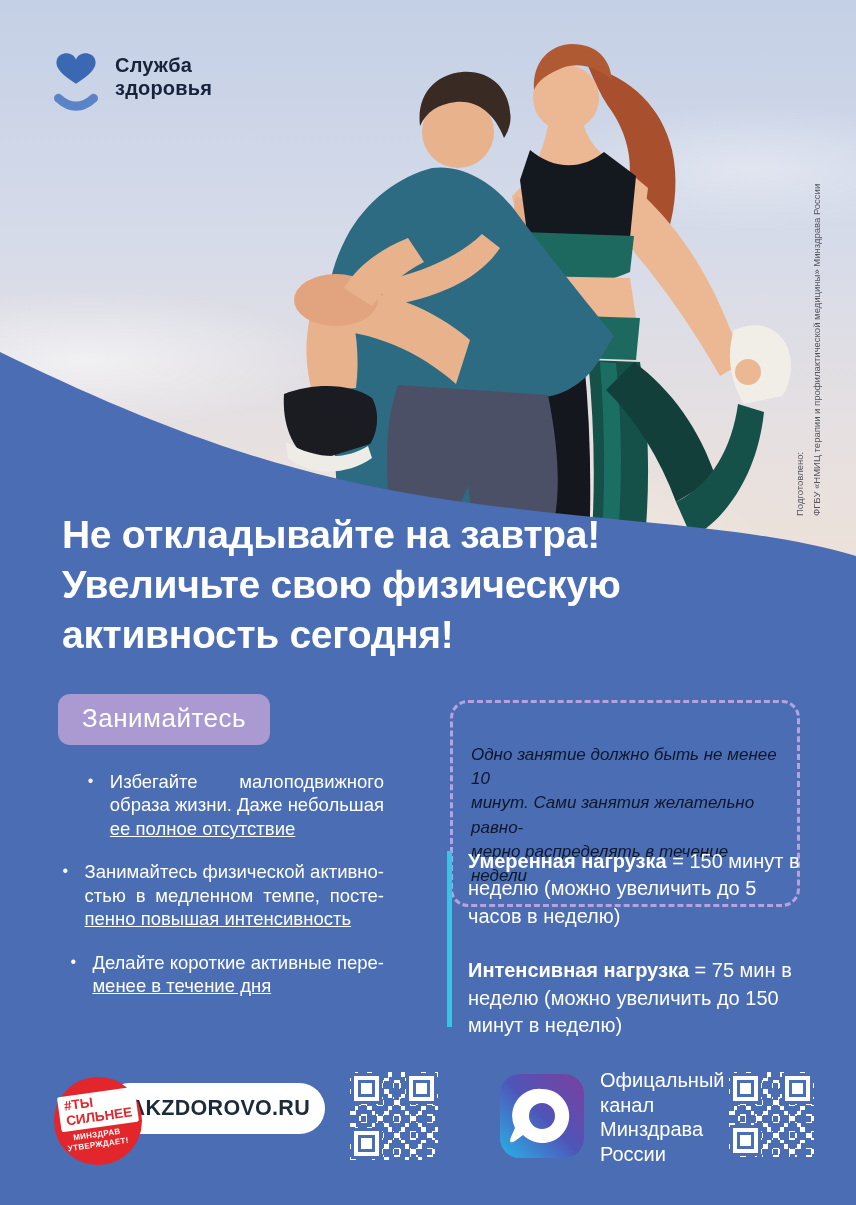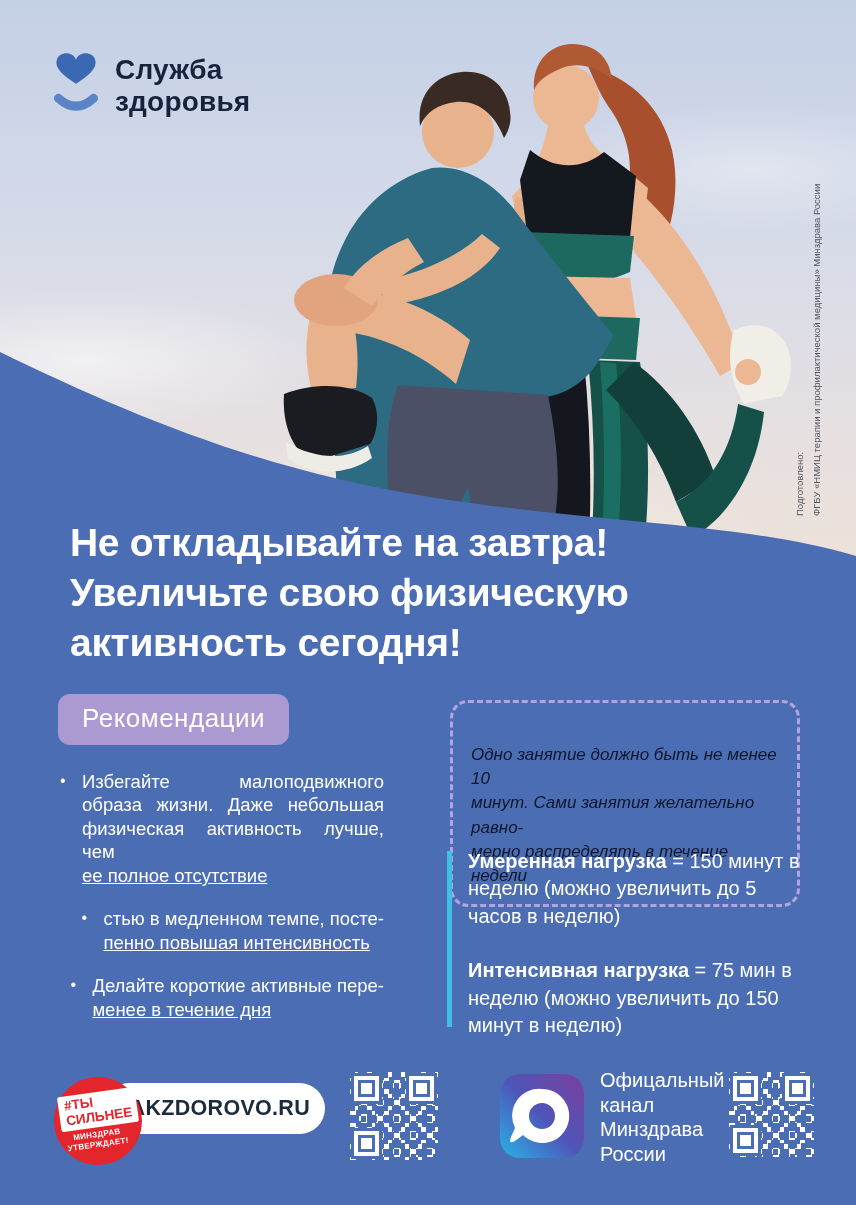--- a/index.html
+++ b/index.html
@@ -11,33 +11,33 @@
     background-image:
       radial-gradient(ellipse 340px 100px at 10% 60%, rgba(255,255,255,.55), transparent 70%),
       radial-gradient(ellipse 300px 90px at 88% 28%, rgba(255,255,255,.35), transparent 70%),
       radial-gradient(ellipse 520px 150px at 45% 92%, rgba(255,243,232,.65), transparent 75%),
       linear-gradient(180deg,#c4d0e6 0%,#d6dbe9 40%,#e6e0e1 72%,#efe2d7 100%);}
   .people{position:absolute;left:0;top:0;}
 
   
   .logo{position:absolute;left:52px;top:48px;display:flex;gap:15px;align-items:flex-start;}
   .logo-icon{width:48px;height:78px;flex:0 0 auto;}
-  .brand-name{font-size:28px;font-weight:bold;color:#17233c;line-height:1.16;
+  .brand-name{font-size:20px;font-weight:bold;color:#17233c;line-height:1.16;
     white-space:pre-line;letter-spacing:.2px;margin-top:6px;}
 
   
   .credit{position:absolute;left:792px;top:516px;width:336px;transform-origin:0 0;
     transform:rotate(-90deg);font-size:9.5px;line-height:1.75;color:#53555e;white-space:pre-line;}
 
   
   .wave{position:absolute;left:0;top:0;width:856px;height:1205px;display:block;}
 
   
   .heading{position:absolute;left:58px;top:506px;font-size:39px;font-weight:bold;color:#fff;
-    line-height:1.28;white-space:pre-line;letter-spacing:-.3px;margin:12px;}
+    line-height:1.28;white-space:pre-line;letter-spacing:-.3px;margin:4px;}
 
   .badge{position:absolute;left:58px;top:694px;background:#ab9ad1;color:#fff;font-size:26px;
     padding:9px 24px 11px;border-radius:12px;letter-spacing:.5px;}
 
   .bullets{position:absolute;left:58px;top:770px;width:326px;display:flex;
     flex-direction:column;gap:20px;margin:0;padding:0;list-style:none;align-items:flex-end;}
   .bullet{position:relative;padding-left:24px;color:#fff;font-size:18.5px;line-height:1.27;}
   .bullet::before{content:"•";position:absolute;left:2px;top:1px;font-size:16px;color:#fff;}
   .jl{text-align:justify;text-align-last:justify;}
   .jl.last{text-align:justify;text-align-last:left;text-decoration:underline;}
@@ -136,30 +136,30 @@
   </div>
 
   <svg class="wave" viewBox="0 0 856 1205" aria-hidden="true">
     <path d="M0,352 C130,415 260,470 430,497 C600,524 740,522 856,556 L856,1205 L0,1205 Z" fill="#4b6db4"></path>
   </svg>
 
   <h1 class="heading">Не откладывайте на завтра!
 Увеличьте свою физическую
 активность сегодня!</h1>
 
-  <div class="badge">Рекомендации</div>
+  <div class="badge">Занимайтесь</div>
 
   <ul class="bullets">
     <li class="bullet">
       <div class="jl">Избегайте малоподвижного</div>
       <div class="jl">образа жизни. Даже небольшая</div>
-      <div class="jl">физическая активность лучше, чем</div>
       <div class="jl last">ее полное отсутствие</div>
     </li>
     <li class="bullet">
+      <div class="jl">Занимайтесь физической активно-</div>
       <div class="jl">стью в медленном темпе, посте-</div>
       <div class="jl last">пенно повышая интенсивность</div>
     </li>
     <li class="bullet">
       <div class="jl">Делайте короткие активные пере-</div>
       <div class="jl last">менее в течение дня</div>
     </li>
   </ul>
 
   <div class="note">

